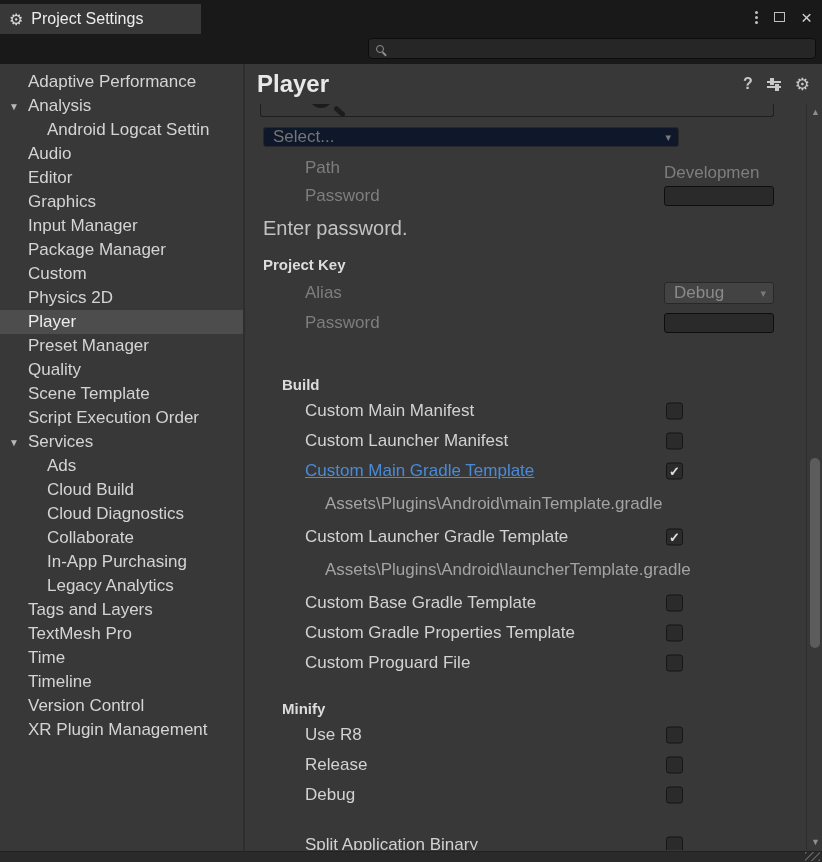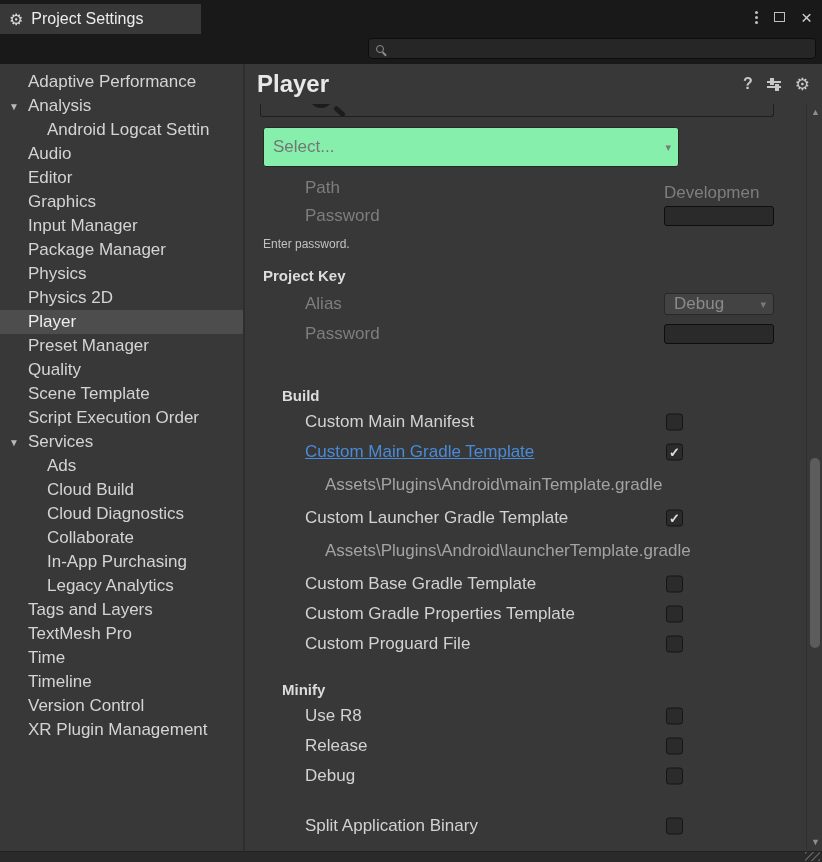--- a/index.html
+++ b/index.html
@@ -70,35 +70,35 @@
   
   .scroll { position: absolute; top: 40px; left: 0; right: 16px; bottom: 12px; overflow: hidden; }
 
   .partial-box { margin-left: 15px; width: 514px; height: 13px;
                  border: 1px solid #1F1F1F; border-top: none; border-radius: 0 0 3px 3px; position: relative; }
   .big-mag { position: absolute; left: 48px; top: -20px; width: 24px; height: 24px;
              border: 5px solid #1C1C1C; border-radius: 50%; }
   .big-mag::after { content: ""; position: absolute; left: 19px; top: 20px; width: 13px; height: 5px;
                     background: #1C1C1C; transform: rotate(42deg); border-radius: 2px; }
 
-  .dropdown { height: 40px; background: #86efac; border: 1px solid #282828; border-radius: 3px;
+  .dropdown { height: 20px; background: #0f172a; border: 1px solid #282828; border-radius: 3px;
               display: flex; align-items: center; padding: 0 9px; color: #757575;
               position: relative; font-size: 17px; }
   .dropdown .arr { position: absolute; right: 7px; color: #7A7A7A; font-size: 11px; }
   .select-row { margin: 10px 0 0 18px; width: 416px; }
 
   .drow { position: relative; display: flex; align-items: center; padding-left: 60px; font-size: 17px; }
   .lbl-dis { color: #7E7E7E; }
   .value-dis { position: absolute; left: 419px; width: 122px; overflow: hidden;
                white-space: nowrap; color: #7E7E7E; margin-top: 10px; }
   .field { position: absolute; left: 419px; top: 50%; transform: translateY(-50%);
            width: 110px; height: 20px; background: #2A2A2A; border: 1px solid #0E0E0E; border-radius: 3px; }
   .dd-small { position: absolute; left: 419px; top: 50%; transform: translateY(-50%);
               width: 110px; height: 22px; background: #434343; color: #8A8A8A; }
-  .hint { padding-left: 18px; margin-top: 10px; font-size: 12px; color: #C2C2C2; }
+  .hint { padding-left: 18px; margin-top: 10px; font-size: 20px; color: #C2C2C2; }
   .sec-header { padding-left: 18px; font-weight: bold; color: #DCDCDC; font-size: 15px; height: 20px; }
   .sec-header.lvl1 { padding-left: 37px; }
 
   .crow { height: 30px; }
   .checkbox { position: absolute; left: 421px; top: 50%; transform: translateY(-50%);
               width: 17px; height: 17px; background: #2B2B2B; border: 1px solid #151515; border-radius: 3px;
               display: flex; align-items: center; justify-content: center;
               color: #E0E0E0; font-size: 13px; font-weight: bold; cursor: default; }
   .link { color: var(--link, #4A8BD8); text-decoration: underline; }
   .pathrow { height: 36px; display: flex; align-items: center; padding-left: 80px;
@@ -163,21 +163,21 @@
           <div class="sb-item">
             <span>Graphics</span>
           </div>
           <div class="sb-item">
             <span>Input Manager</span>
           </div>
           <div class="sb-item">
             <span>Package Manager</span>
           </div>
           <div class="sb-item">
-            <span>Physics</span>
+            <span>Custom</span>
           </div>
           <div class="sb-item">
             <span>Physics 2D</span>
           </div>
           <div class="sb-item selected">
             <span>Player</span>
           </div>
           <div class="sb-item">
             <span>Preset Manager</span>
           </div>
@@ -284,20 +284,24 @@
           <span class="field"></span>
         </div>
 
         <div class="sec-header lvl1" style="margin-top:42px">Build</div>
         <div>
             <div class="drow crow">
               <span>Custom Main Manifest</span>
               <span class="checkbox"></span>
             </div>
             <div class="drow crow">
+              <span>Custom Launcher Manifest</span>
+              <span class="checkbox"></span>
+            </div>
+            <div class="drow crow">
               <span class="link">Custom Main Gradle Template</span>
               <span class="checkbox checked">✓</span>
             </div>
             <div class="pathrow">Assets\Plugins\Android\mainTemplate.gradle</div>
             <div class="drow crow">
               <span>Custom Launcher Gradle Template</span>
               <span class="checkbox checked">✓</span>
             </div>
             <div class="pathrow">Assets\Plugins\Android\launcherTemplate.gradle</div>
             <div class="drow crow">

